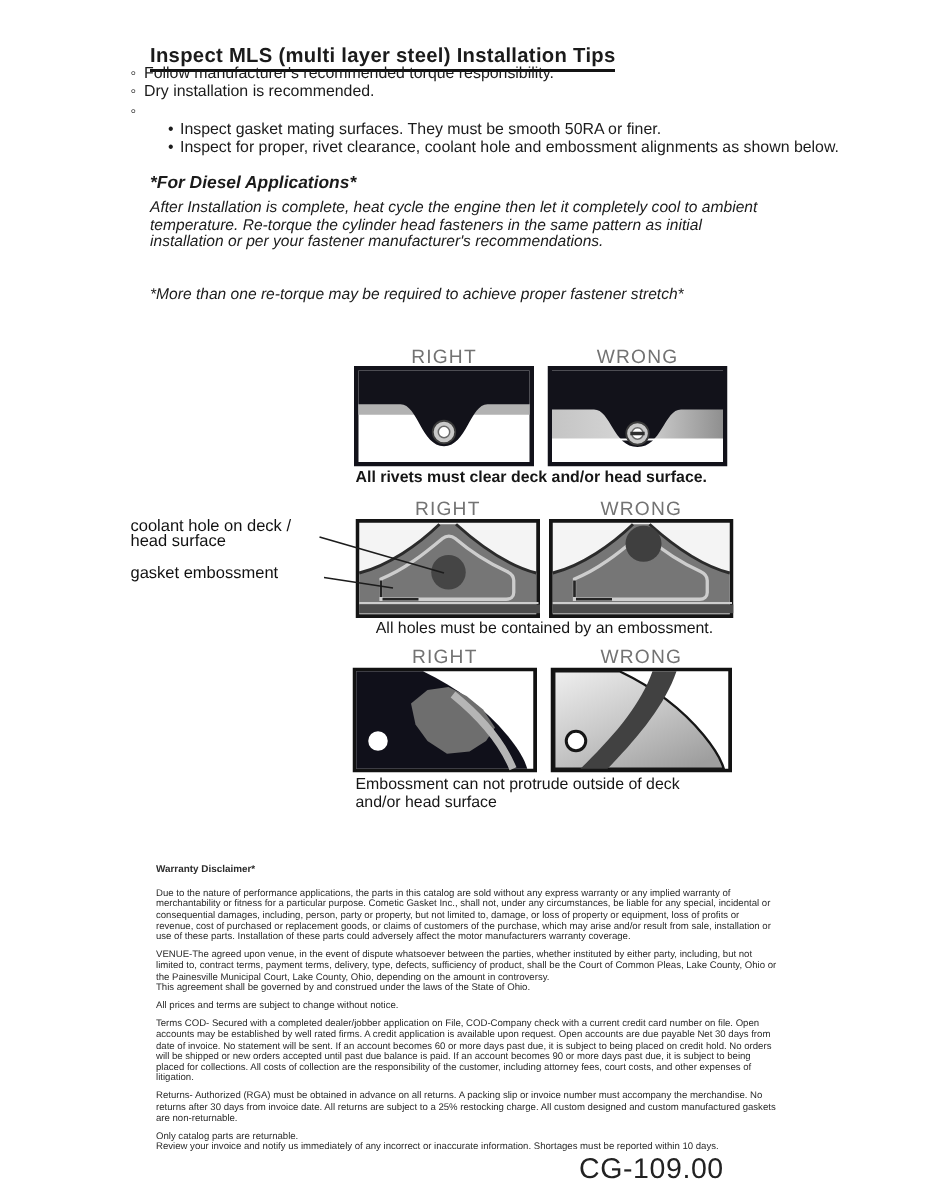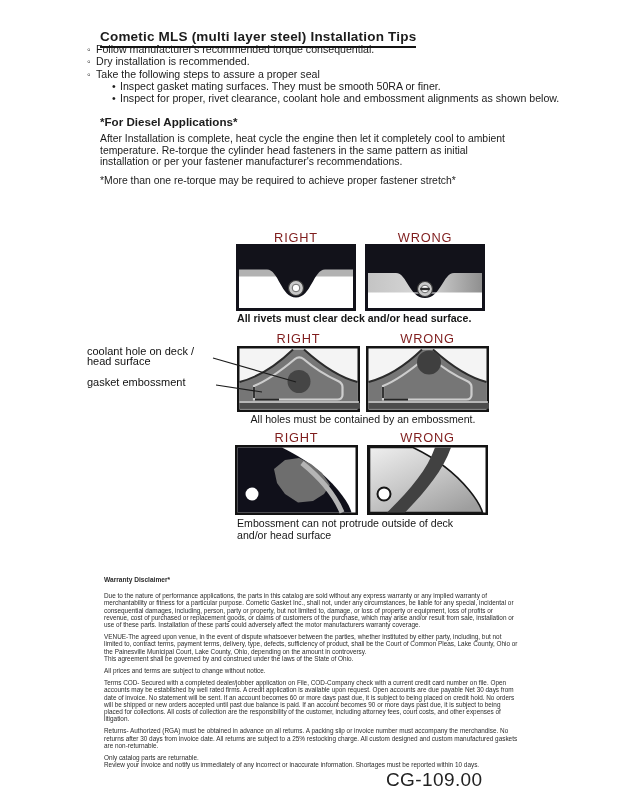--- a/index.html
+++ b/index.html
@@ -17,61 +17,60 @@
   }
 
   
   .bullets { left:87px; top:43px; font-size:10.6px; }
   .bl { display:flex; line-height:12.3px; }
   .bl .mk { width:9px; flex:0 0 9px; }
   .bl.sub { margin-left:25px; }
   .bl.sub .mk { width:8px; flex:0 0 8px; }
 
   
-  .diesel { left:100px; top:116px; width:414px; font-size:10.4px; line-height:11.6px; }
+  .diesel { left:100px; top:116px; width:414px; font-size:10.4px; line-height:11.6px;font-style:italic; }
   .diesel h2 { margin:0; font-size:11.6px; line-height:12px; }
   .diesel p { margin:5px 0 0 0; }
   .diesel p + p { margin-top:7px; }
-  .diesel .note { margin-top:7px; }
+  .diesel .note { margin-top:23px; }
 
   
-  .rw { font-size:12.8px; letter-spacing:.8px; text-align:center; color:#7f1d1d; white-space:nowrap; }
+  .rw { font-size:12.8px; letter-spacing:.8px; text-align:center; color:#737373; white-space:nowrap; }
   .cap { font-size:10.6px; color:#161616; line-height:12px; white-space:pre-line; }
   .cap.center { text-align:center; }
 
   
   .callout { width:124px; text-align:left; font-size:11px; line-height:9.6px; color:#111; }
 
   
   .legal { left:104px; top:576px; width:414px; font-size:6.4px; line-height:7.2px; color:#2b2b2b; }
   .legal h3 { margin:0 0 9px 0; font-size:6.6px; line-height:7.2px; }
   .legal p { margin:0 0 5px 0; white-space:pre-line; }
 
   .doc-code { left:386px; top:769px; font-size:19px; letter-spacing:.4px; color:#222; }
   svg { display:block; }
 </style>
 </head>
 <body>
 
 <div class="page">
 
-  <h1 class="abs title">Cometic MLS (multi layer steel) Installation Tips</h1>
+  <h1 class="abs title">Inspect MLS (multi layer steel) Installation Tips</h1>
 
   <div class="abs bullets">
     <div class="bl">
       <span class="mk">◦</span>
-      <span>Follow manufacturer's recommended torque consequential.</span>
+      <span>Follow manufacturer's recommended torque responsibility.</span>
     </div>
     <div class="bl">
       <span class="mk">◦</span>
       <span>Dry installation is recommended.</span>
     </div>
     <div class="bl">
       <span class="mk">◦</span>
-      <span>Take the following steps to assure a proper seal</span>
     </div>
     <div class="bl sub">
       <span class="mk">•</span>
       <span>Inspect gasket mating surfaces.  They must be smooth 50RA or finer.</span>
     </div>
     <div class="bl sub">
       <span class="mk">•</span>
       <span>Inspect for proper, rivet clearance, coolant hole and embossment alignments as shown below.</span>
     </div>
   </div>

